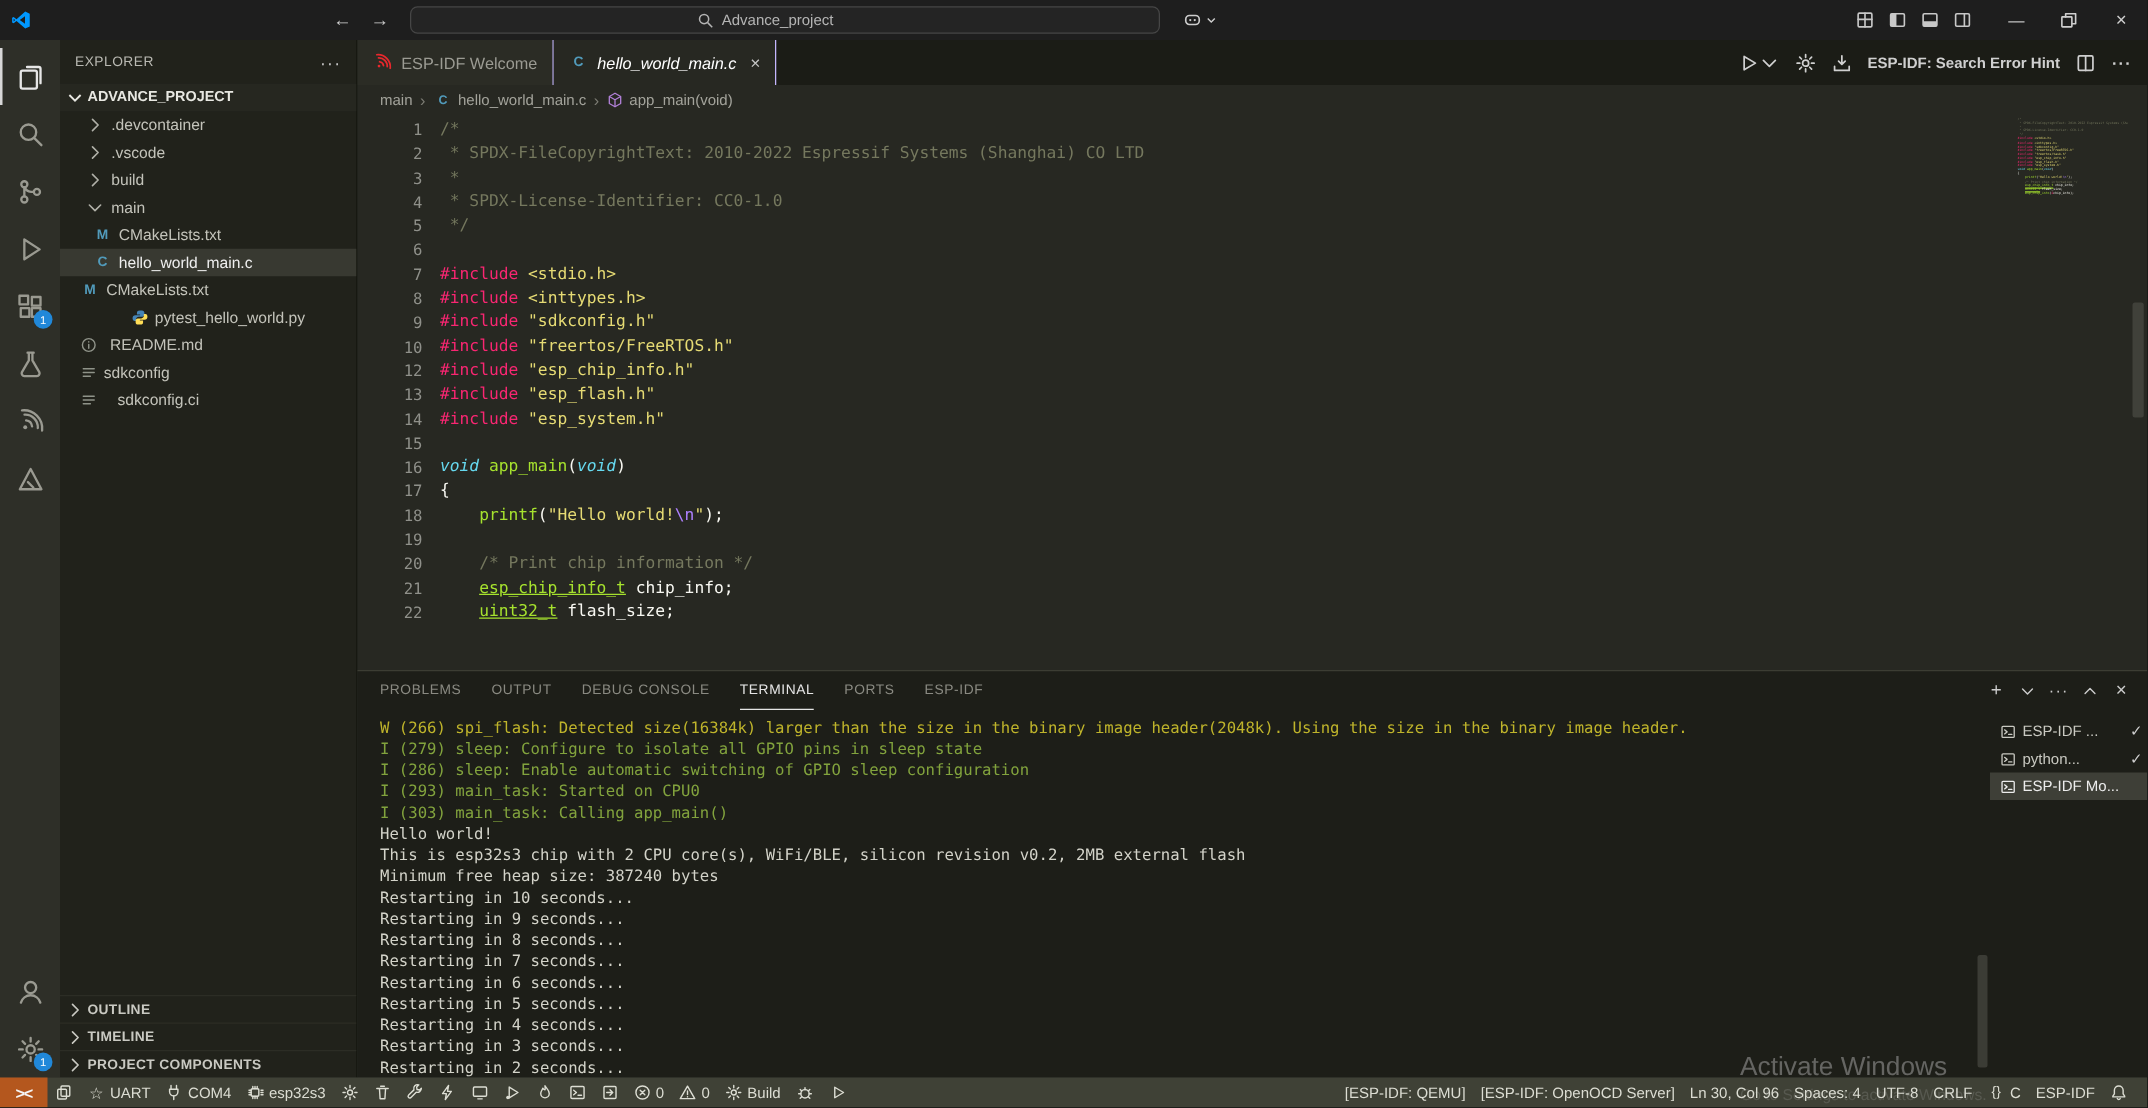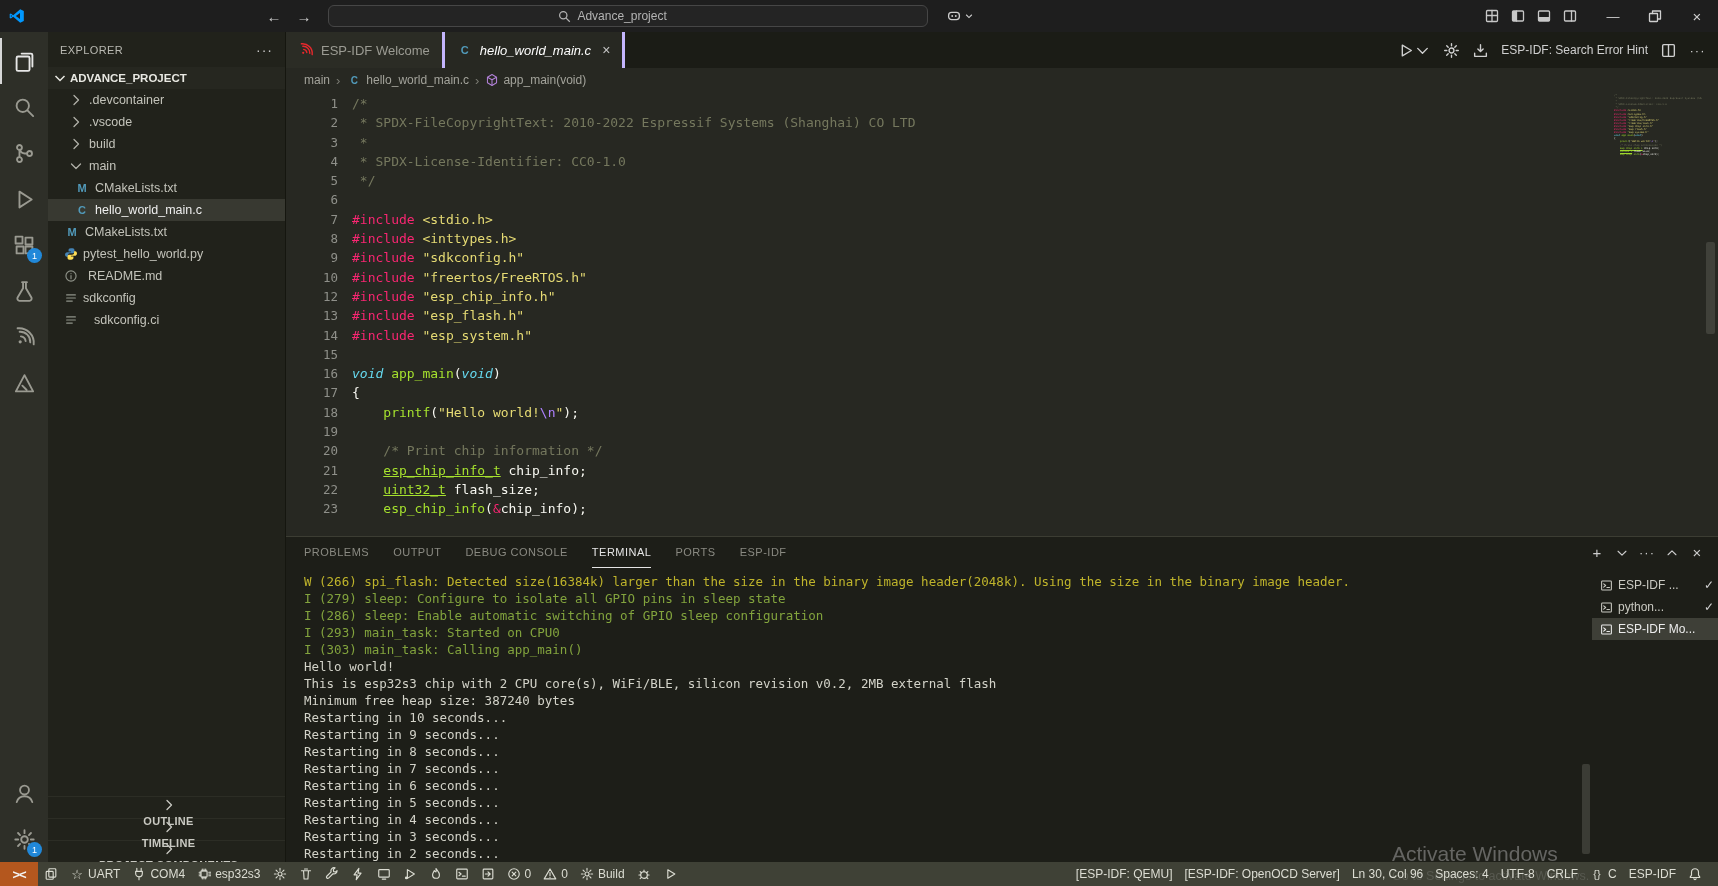--- a/index.html
+++ b/index.html
@@ -54,33 +54,33 @@
   .tree-root{height:22px;display:flex;align-items:center;gap:2px;background:#262720;color:#e8e8e2;
     font-weight:bold;font-size:11.5px;padding-left:4px;}
   .tree{flex:none;}
   .trow{height:22px;display:flex;align-items:center;gap:5px;font-size:12.5px;color:#c3c3ba;white-space:nowrap;}
   .trow.selected{background:var(--sidebar-sel);color:#eeeeee;}
   .trow .chev{width:16px;height:16px;color:#b0b0a8;flex:none;}
   .fi{width:16px;text-align:center;font-weight:bold;font-size:11px;flex:none;}
   .fi-c,.fi-m{color:#519aba;}
   .sb-sections{margin-top:auto;}
   .sb-section{height:22px;display:flex;align-items:center;gap:2px;font-size:11px;font-weight:bold;
-    color:#c9c9c2;border-top:1px solid #2c2d25;padding-left:4px;letter-spacing:.3px;flex-direction:column;}
+    color:#c9c9c2;border-top:1px solid #2c2d25;padding-left:4px;letter-spacing:.3px;}
   .sb-section .chev{width:16px;height:16px;}
 
   
   .editorcol{flex:1;display:flex;flex-direction:column;min-width:0;background:var(--editor);}
   .tabbar{height:36px;background:var(--tabbar);display:flex;align-items:stretch;flex:none;}
   .tab{display:flex;align-items:center;gap:7px;padding:0 12px;font-size:13px;background:var(--tab-inactive);
-    color:#9b9b93;border-right:3px solid #c4b5fd;}
+    color:#9b9b93;border-right:1px solid #c4b5fd;}
   .tab.active{background:var(--editor);color:#ffffff;}
   .tab .close{font-size:14px;color:#c5c5c5;margin-left:4px;}
   .tab-label.italic{font-style:italic;}
   .editor-actions{margin-left:auto;display:flex;align-items:center;gap:12px;padding-right:12px;color:#cfcfcf;
-    font-size:12px;}
+    font-size:12px;font-weight:bold;}
   .editor-actions .icon{width:17px;height:17px;}
   .chev-mini{width:10px;height:10px;}
   .breadcrumb{height:24px;display:flex;align-items:center;gap:4px;padding-left:18px;font-size:12px;
     color:#a3a39b;flex:none;}
   .breadcrumb .sep{color:#7c7c74;font-size:13px;margin:0 2px;}
   .breadcrumb .fi{font-size:10px;}
   .crumb{display:flex;align-items:center;gap:4px;}
 
   
   .codewrap{position:relative;height:444px;overflow:hidden;flex:none;}
@@ -368,21 +368,21 @@
             <span>CMakeLists.txt</span>
           </div>
           <div class="trow selected" style="padding-left: 26px;">
             <span class="fi fi-c">C</span>
             <span>hello_world_main.c</span>
           </div>
           <div class="trow" style="padding-left: 16px;">
             <span class="fi fi-m">M</span>
             <span>CMakeLists.txt</span>
           </div>
-          <div class="trow" style="padding-left: 16px;">
+          <div class="trow" style="padding-left: 16px; justify-content: center;">
             <span class="icon" style="width: 14px; height: 14px; color: rgb(143, 147, 137);">
               <svg viewBox="0 0 16 16">
                 <path fill="#4584b6" d="M7.9 1.5c-2.2 0-2.7 1-2.7 2.2v1.5h2.9v.7H3.8C2.2 5.9 1.2 7 1.2 8.7c0 1.2.6 2.4 1.9 2.4h1.4V9.5c0-1.3 1-2.3 2.3-2.3h3.3c1 0 1.9-.9 1.9-2V3.7c0-1.3-.8-2.2-2.2-2.2z"></path>
                 <path fill="#ffde57" d="M8.1 14.5c2.2 0 2.7-1 2.7-2.2v-1.5H7.9v-.7h4.3c1.6 0 2.6-1.1 2.6-2.8 0-1.2-.6-2.4-1.9-2.4h-1.4v1.6c0 1.3-1 2.3-2.3 2.3H5.9c-1 0-1.9.9-1.9 2v1.5c0 1.3.8 2.2 2.1 2.2z"></path>
               </svg>
             </span>
             <span>pytest_hello_world.py</span>
           </div>
           <div class="trow" style="padding-left: 16px; gap: 10px;">
             <span class="icon" style="width: 14px; height: 14px; color: rgb(143, 147, 137);">
@@ -536,21 +536,20 @@
             <div class="cline"><span class="ln">13</span><span><span class="tk-k">#include</span><span class="tk-w"> </span><span class="tk-s">"esp_flash.h"</span></span></div>
             <div class="cline"><span class="ln">14</span><span><span class="tk-k">#include</span><span class="tk-w"> </span><span class="tk-s">"esp_system.h"</span></span></div>
             <div class="cline"><span class="ln">15</span><span></span></div>
             <div class="cline"><span class="ln">16</span><span><span class="tk-t">void</span><span class="tk-w"> </span><span class="tk-f">app_main</span><span class="tk-w">(</span><span class="tk-t">void</span><span class="tk-w">)</span></span></div>
             <div class="cline"><span class="ln">17</span><span><span class="tk-w">{</span></span></div>
             <div class="cline"><span class="ln">18</span><span><span class="tk-w">    </span><span class="tk-f">printf</span><span class="tk-w">(</span><span class="tk-s">"Hello world!</span><span class="tk-e">\n</span><span class="tk-s">"</span><span class="tk-w">);</span></span></div>
             <div class="cline"><span class="ln">19</span><span></span></div>
             <div class="cline"><span class="ln">20</span><span><span class="tk-c">    /* Print chip information */</span></span></div>
             <div class="cline"><span class="ln">21</span><span><span class="tk-w">    </span><span class="tk-u">esp_chip_info_t</span><span class="tk-w"> chip_info;</span></span></div>
             <div class="cline"><span class="ln">22</span><span><span class="tk-w">    </span><span class="tk-u">uint32_t</span><span class="tk-w"> flash_size;</span></span></div>
-            <div class="cline"><span class="ln">23</span><span><span class="tk-w">    </span><span class="tk-f">esp_chip_info</span><span class="tk-w">(</span><span class="tk-k">&amp;</span><span class="tk-w">chip_info);</span></span></div>
           </div>
         <div class="minimap" id="minimap">
             <div class="mline"><span class="tk-c">/*</span></div>
             <div class="mline"><span class="tk-c"> * SPDX-FileCopyrightText: 2010-2022 Espressif Systems (Shanghai) CO LTD</span></div>
             <div class="mline"><span class="tk-c"> *</span></div>
             <div class="mline"><span class="tk-c"> * SPDX-License-Identifier: CC0-1.0</span></div>
             <div class="mline"><span class="tk-c"> */</span></div>
             <div class="mline"></div>
             <div class="mline"><span class="tk-k">#include</span><span class="tk-w"> </span><span class="tk-s">&lt;stdio.h&gt;</span></div>
             <div class="mline"><span class="tk-k">#include</span><span class="tk-w"> </span><span class="tk-s">&lt;inttypes.h&gt;</span></div>

